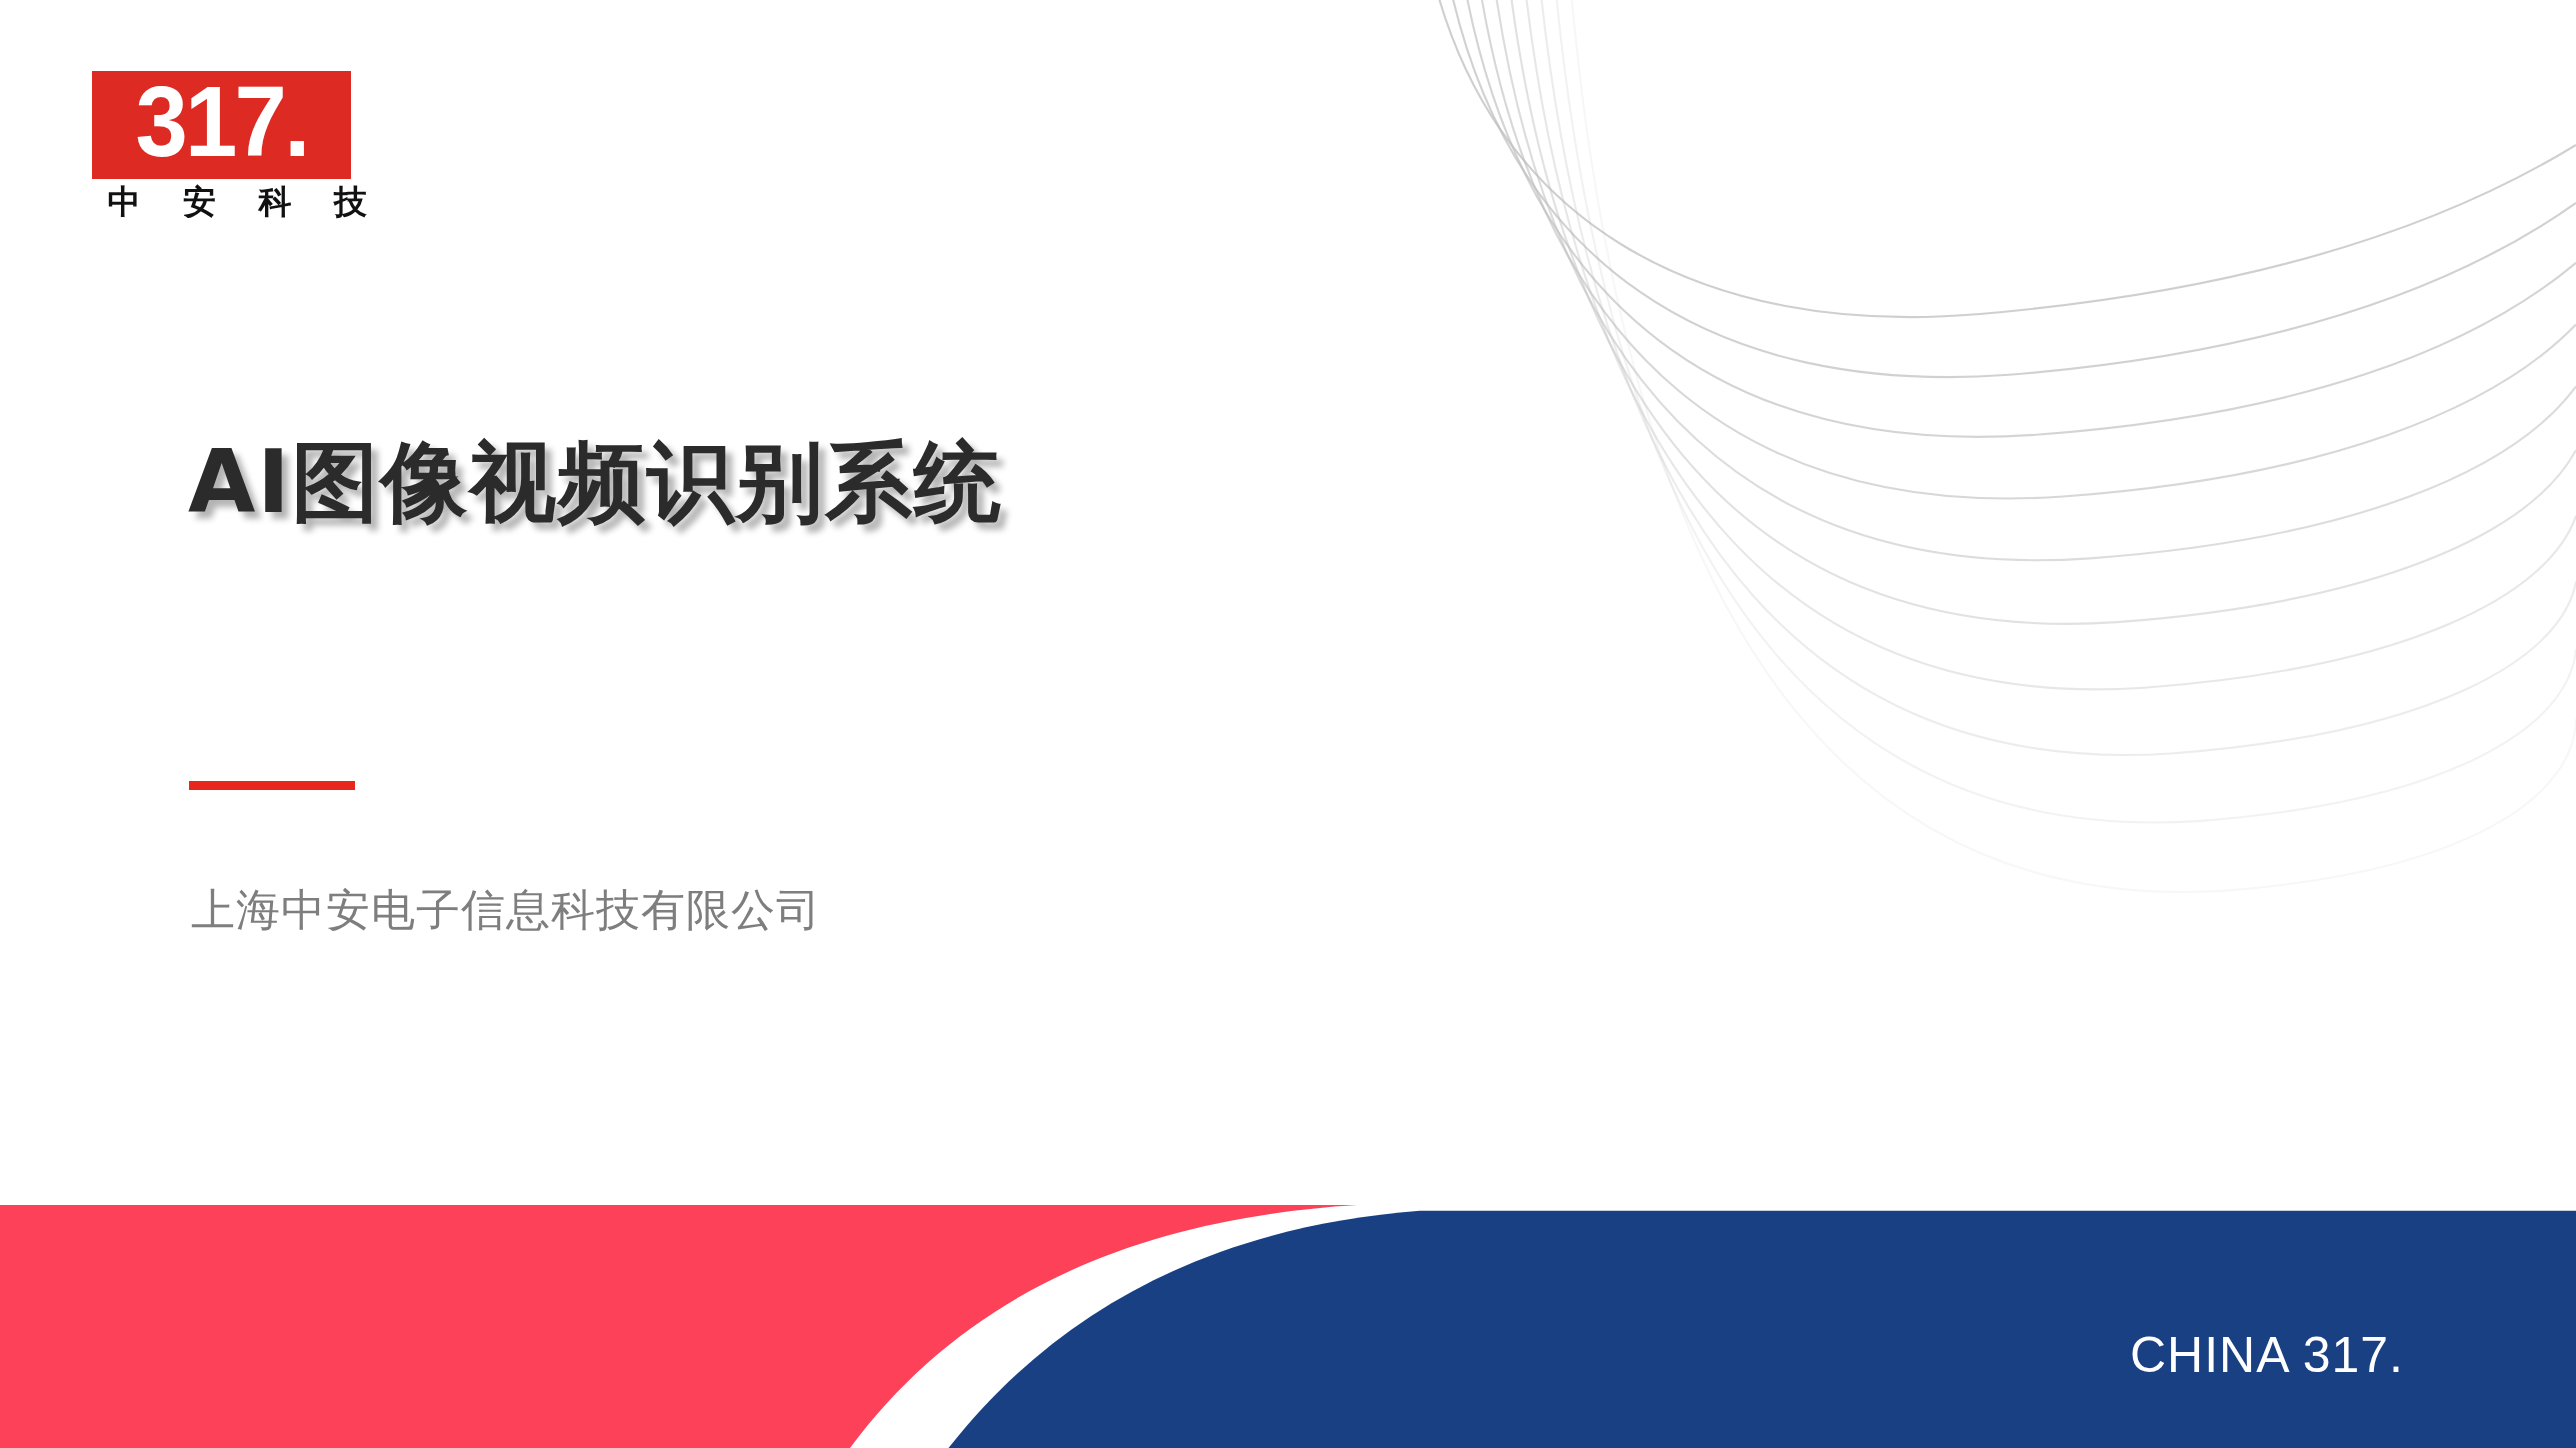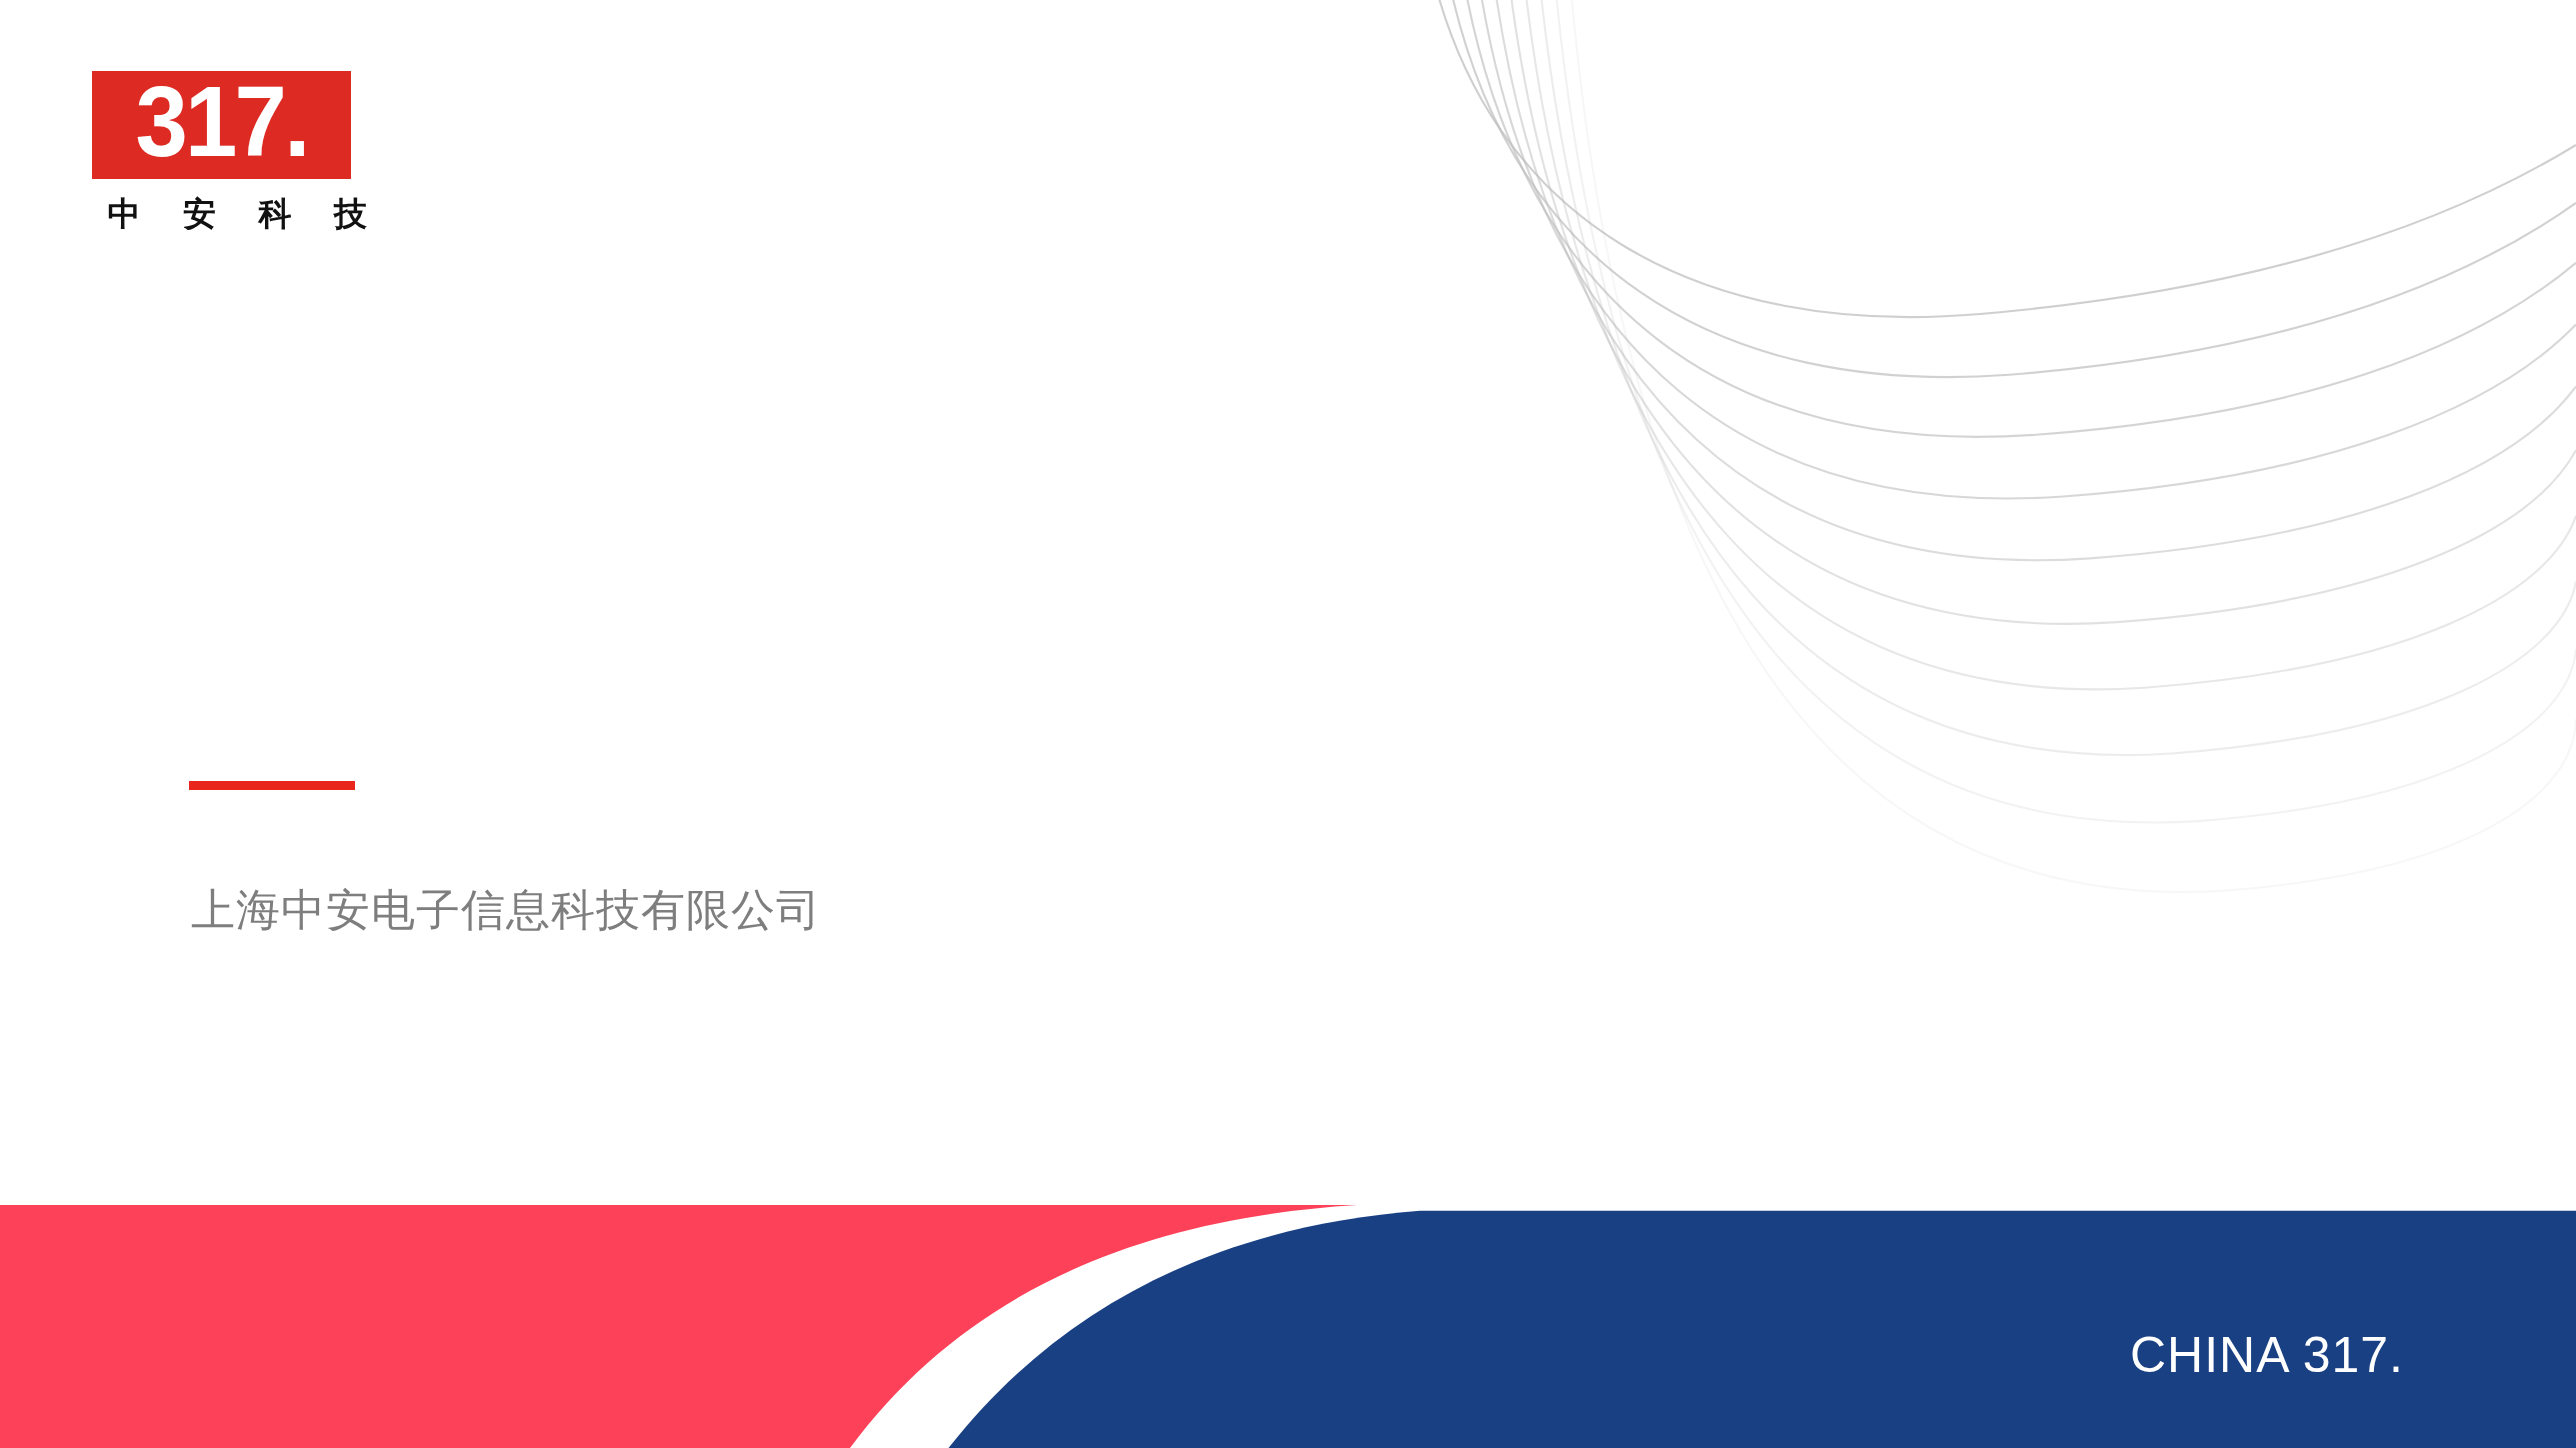--- a/index.html
+++ b/index.html
@@ -51,21 +51,21 @@
     font-family: "Liberation Sans", "DejaVu Sans", sans-serif;
     font-weight: bold;
     font-size: 100px;
     line-height: 100px;
     letter-spacing: -2.9px;
     transform: scaleX(0.94);
     padding-bottom: 3.9px;
     white-space: nowrap;
   }
   #logo-sub {
-    margin-top: 15px;
+    margin-top: 3px;
     color: #111111;
     font-family: "DejaVu Sans", "Liberation Sans", sans-serif;
     font-weight: bold;
     font-size: 33px;
     line-height: 39px;
     letter-spacing: 15.5px;
     text-indent: 15.5px;
     white-space: nowrap;
   }
 
@@ -164,20 +164,21 @@
   </svg>
 
   <div id="logo-block">
     <div id="logo-mark">
       <span id="logo-mark-text">317.</span>
     </div>
     <div id="logo-sub">中 安 科 技</div>
   </div>
 
   <div id="title-block">
+    <div class="title-line">AI图像视频识别系统</div>
   </div>
 
   <div id="divider"></div>
 
   <div id="subtitle">上海中安电子信息科技有限公司</div>
 
   <div id="footer">
     <svg id="footer-svg" viewBox="0 0 2667 252" preserveAspectRatio="none" aria-hidden="true">
 
       <rect x="0" y="0" width="2667" height="252" fill="#FD4159"></rect>

